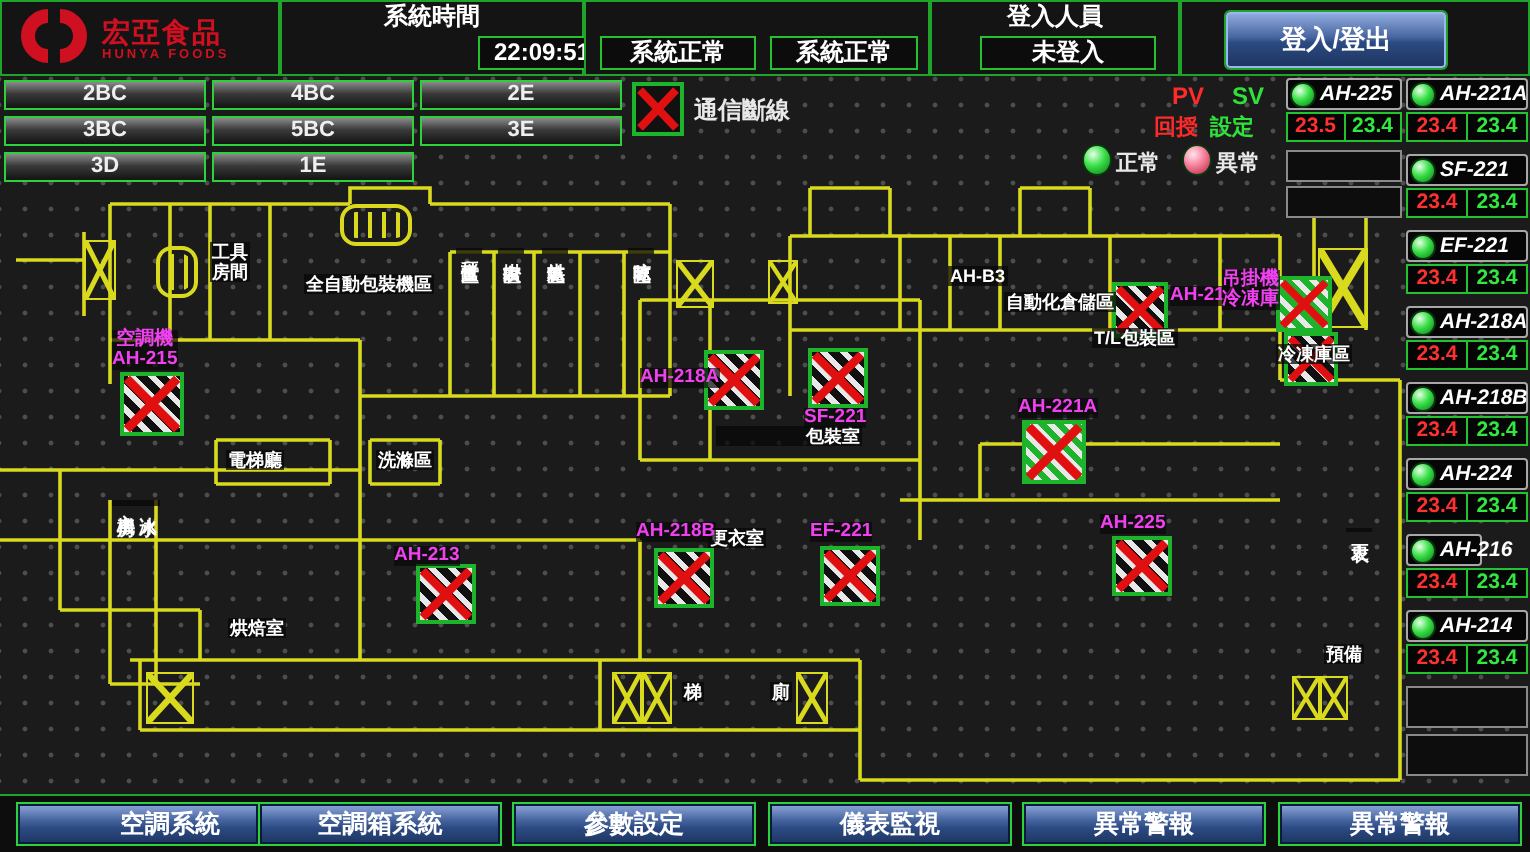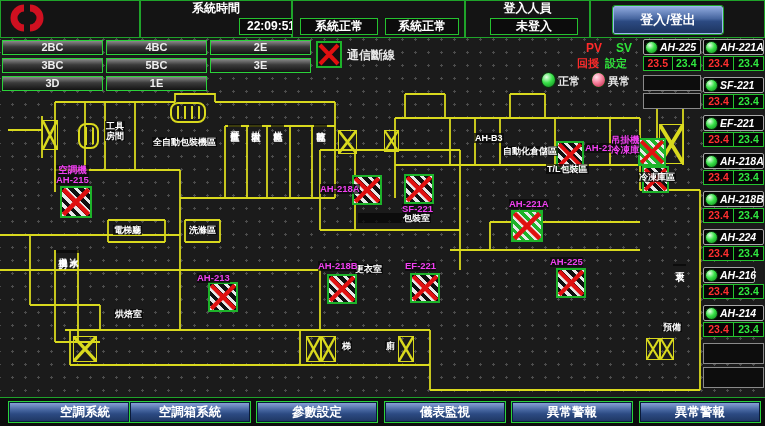--- a/index.html
+++ b/index.html
@@ -72,20 +72,24 @@
 
   <div class="header">
     <div class="hsec" style="width:140px;">
       <div class="logo-wrap">
         <span>
           <svg width="40" height="30" viewBox="0 0 40 30">
             <path d="M17,5 A10,10 0 1,0 17,25" fill="none" stroke="#cf1020" stroke-width="7"></path>
             <path d="M23,5 A10,10 0 1,1 23,25" fill="none" stroke="#cf1020" stroke-width="7"></path>
           </svg>
         </span>
+        <span class="logo-text">
+          <div class="t1">宏亞食品</div>
+          <div class="t2">HUNYA FOODS</div>
+        </span>
       </div>
     </div>
     <div class="hsec" style="width:152px;">
       <div class="htitle">系統時間</div>
       <div class="gbox" style="left:98px;top:17px;width:62px;">22:09:51</div>
     </div>
     <div class="hsec" style="width:173px;">
       <div class="gbox" style="left:7px;top:17px;width:76px;">系統正常</div>
       <div class="gbox" style="left:92px;top:17px;width:72px;">系統正常</div>
     </div>
@@ -177,21 +181,21 @@
         <div class="sv">23.4</div>
       </div>
       <div class="dev-name" style="left: 703px; top: 229px; width: 61px;">
         <span class="lamp"></span>
         <span>AH-224</span>
       </div>
       <div class="dev-vals" style="left: 703px; top: 246px; width: 61px;">
         <div class="pv">23.4</div>
         <div class="sv">23.4</div>
       </div>
-      <div class="dev-name" style="left: 703px; top: 267px; width: 52px;">
+      <div class="dev-name" style="left: 703px; top: 267px; width: 38px;">
         <span class="lamp"></span>
         <span>AH-216</span>
       </div>
       <div class="dev-vals" style="left: 703px; top: 284px; width: 61px;">
         <div class="pv">23.4</div>
         <div class="sv">23.4</div>
       </div>
       <div class="dev-name" style="left: 703px; top: 305px; width: 61px;">
         <span class="lamp"></span>
         <span>AH-214</span>

